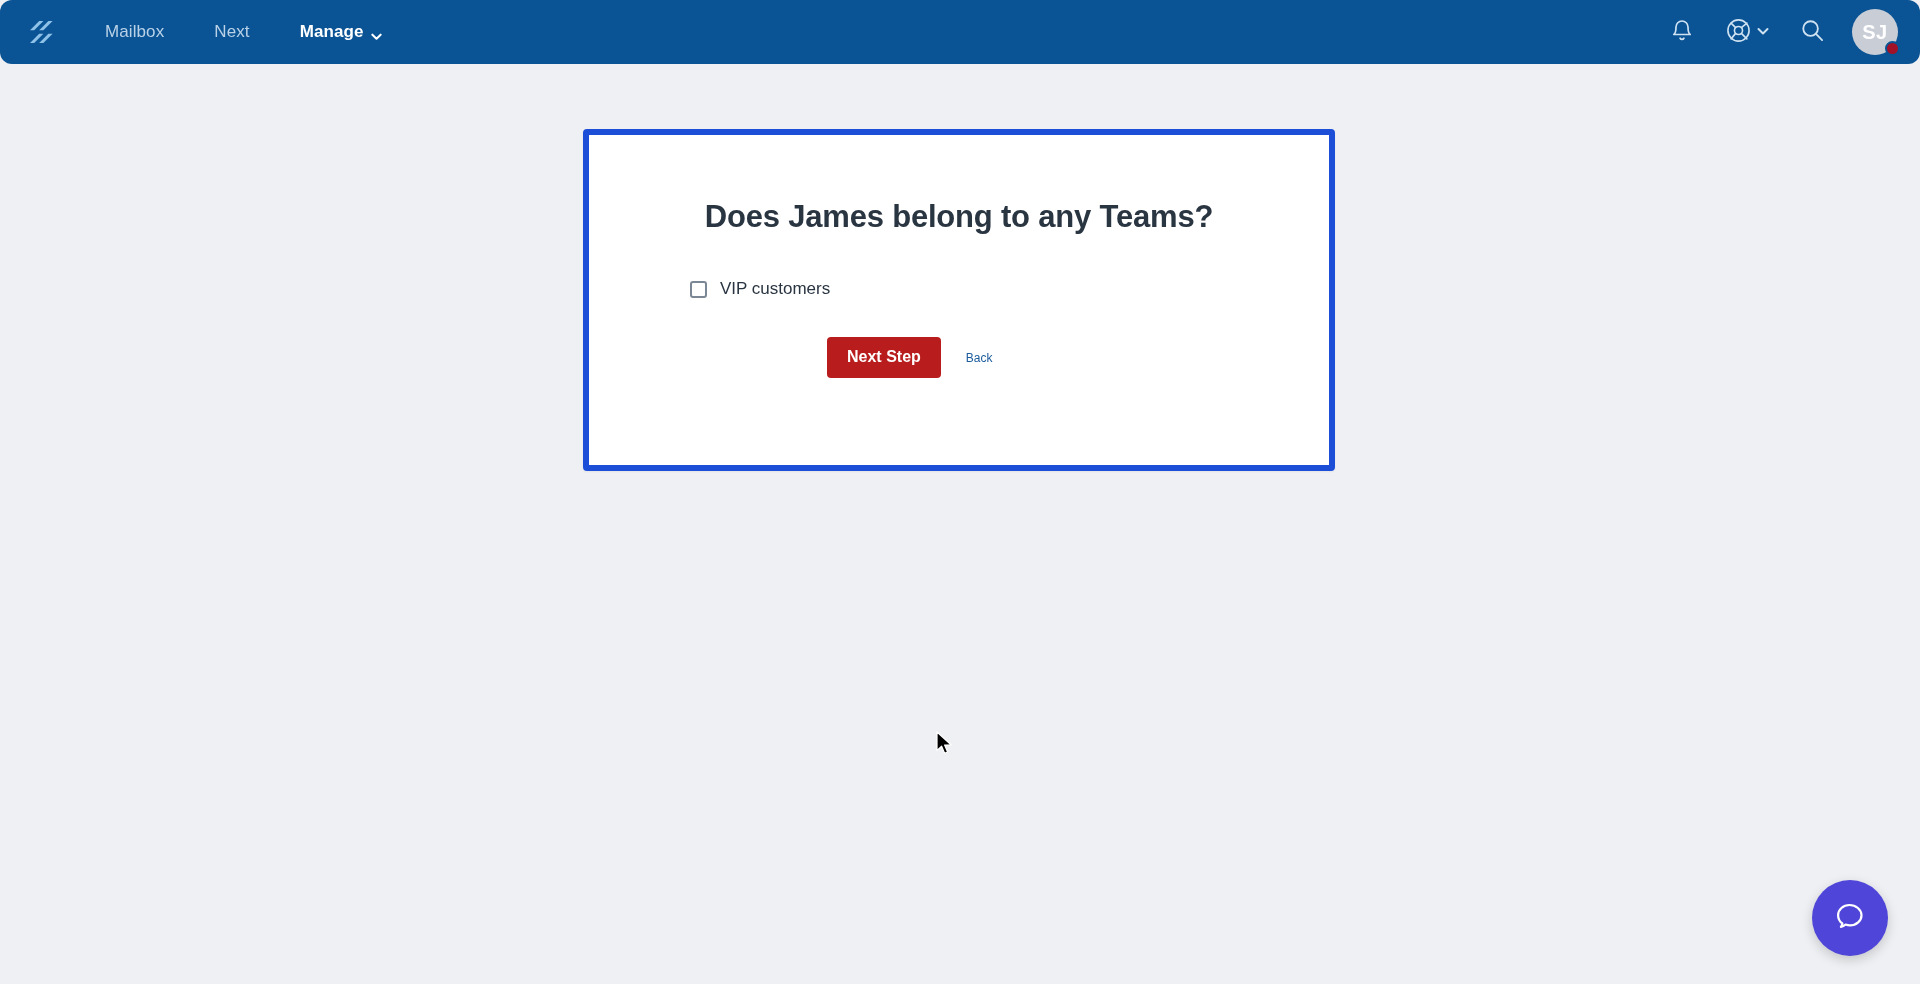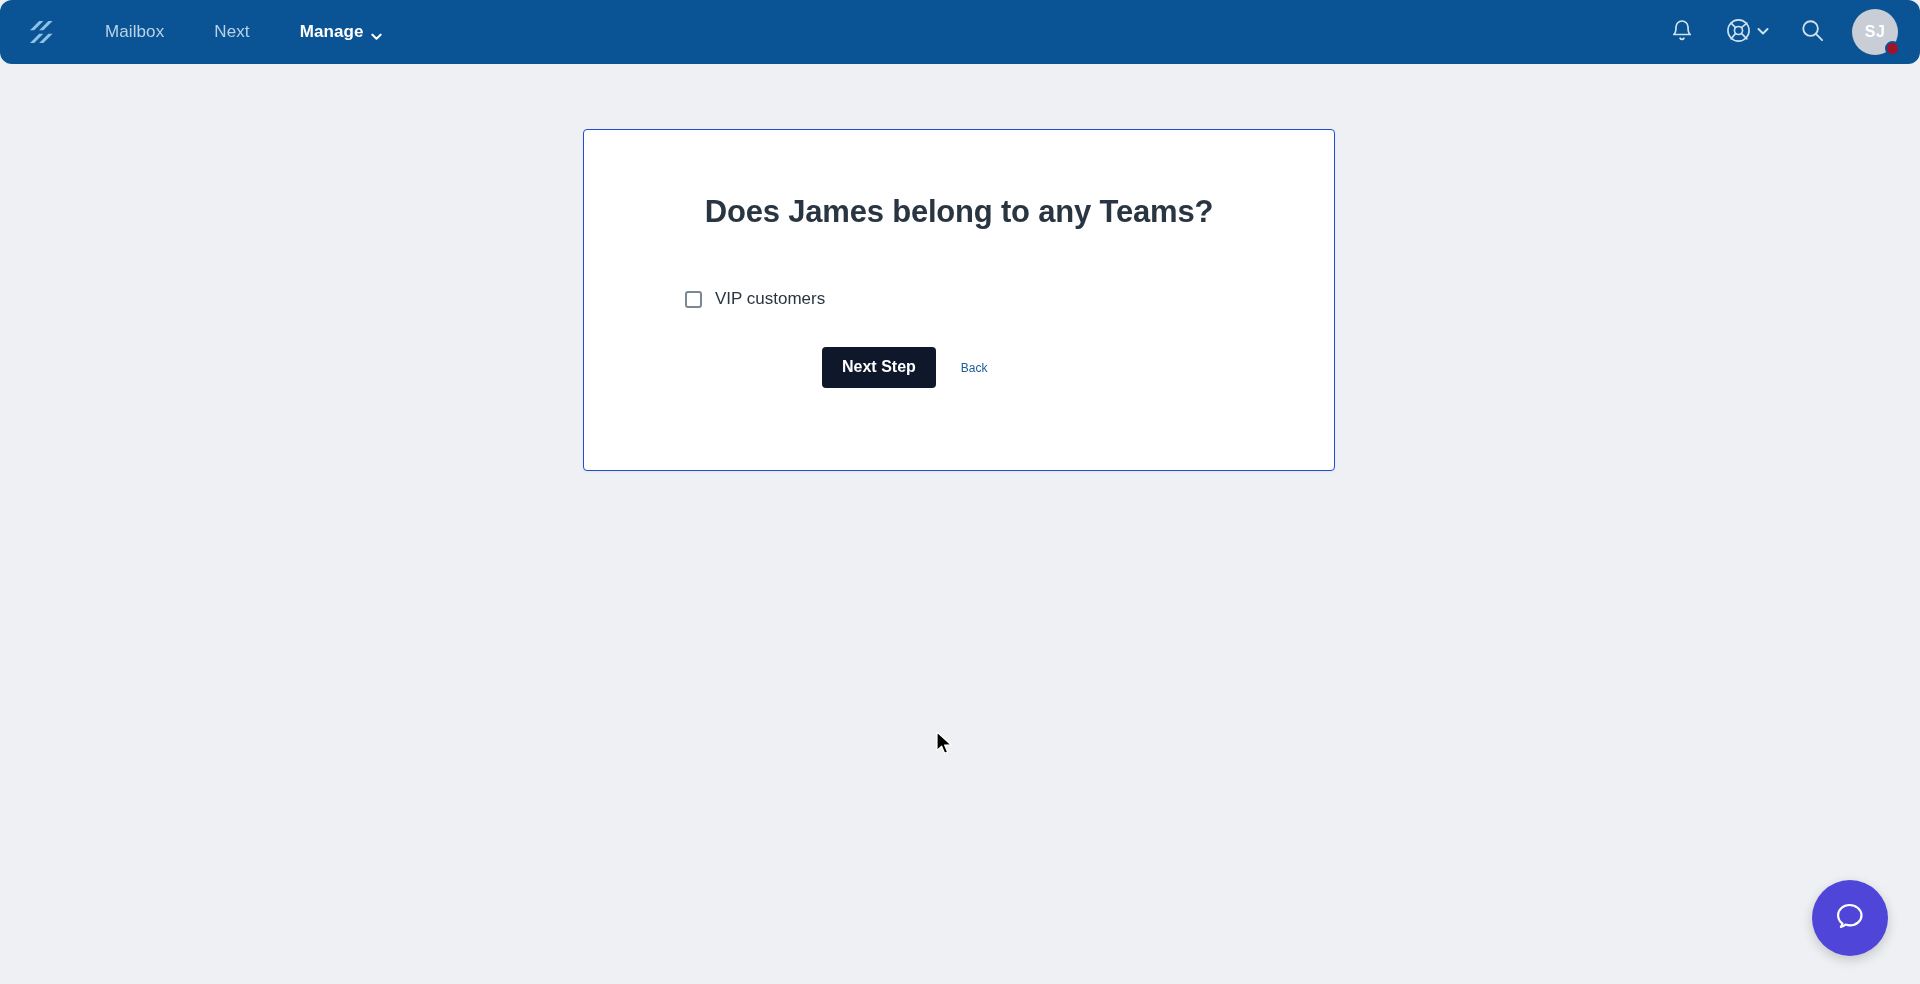--- a/index.html
+++ b/index.html
@@ -86,21 +86,21 @@
     height: 46px;
     margin-left: 12px;
     cursor: pointer;
   }
   .avatar {
     width: 46px;
     height: 46px;
     border-radius: 50%;
     background: #c9ced6;
     color: #ffffff;
-    font-size: 16px;
+    font-size: 20px;
     font-weight: 600;
     display: flex;
     align-items: center;
     justify-content: center;
     letter-spacing: .4px;
   }
   .avatar-badge {
     position: absolute;
     right: -2px;
     bottom: -1px;
@@ -112,37 +112,37 @@
   }
 
   
   .card {
     position: absolute;
     left: 583px;
     top: 129px;
     width: 752px;
     height: 342px;
     background: #ffffff;
-    border: 1px solid #1d4ed8;
+    border: 6px solid #1d4ed8;
     border-radius: 4px;
     box-shadow: 0 1px 2px rgba(0,0,0,.05);
   }
   .card-title {
     margin: 0;
     padding: 63px 0 0 0;
     text-align: center;
     font-size: 31px;
     line-height: 38px;
     font-weight: 700;
     color: #2a3542;
     letter-spacing: -.2px;
   }
 
   .team-list {
-    margin: 58px 0 0 0;
+    margin: 43px 0 0 0;
     padding: 0 0 0 101px;
   }
   .team-row {
     display: flex;
     align-items: center;
     gap: 13px;
     cursor: pointer;
     width: fit-content;
   }
   .checkbox {
@@ -161,21 +161,21 @@
   }
 
   .actions {
     margin-top: 38px;
     padding-left: 238px;
     display: flex;
     align-items: center;
     gap: 12px;
   }
   .btn-primary {
-    background: #0f172a;
+    background: #b91c1c;
     color: #ffffff;
     border: none;
     border-radius: 4px;
     font-family: "Liberation Sans", sans-serif;
     font-size: 16px;
     font-weight: 700;
     padding: 11px 20px 12px 20px;
     cursor: pointer;
     line-height: 18px;
   }

